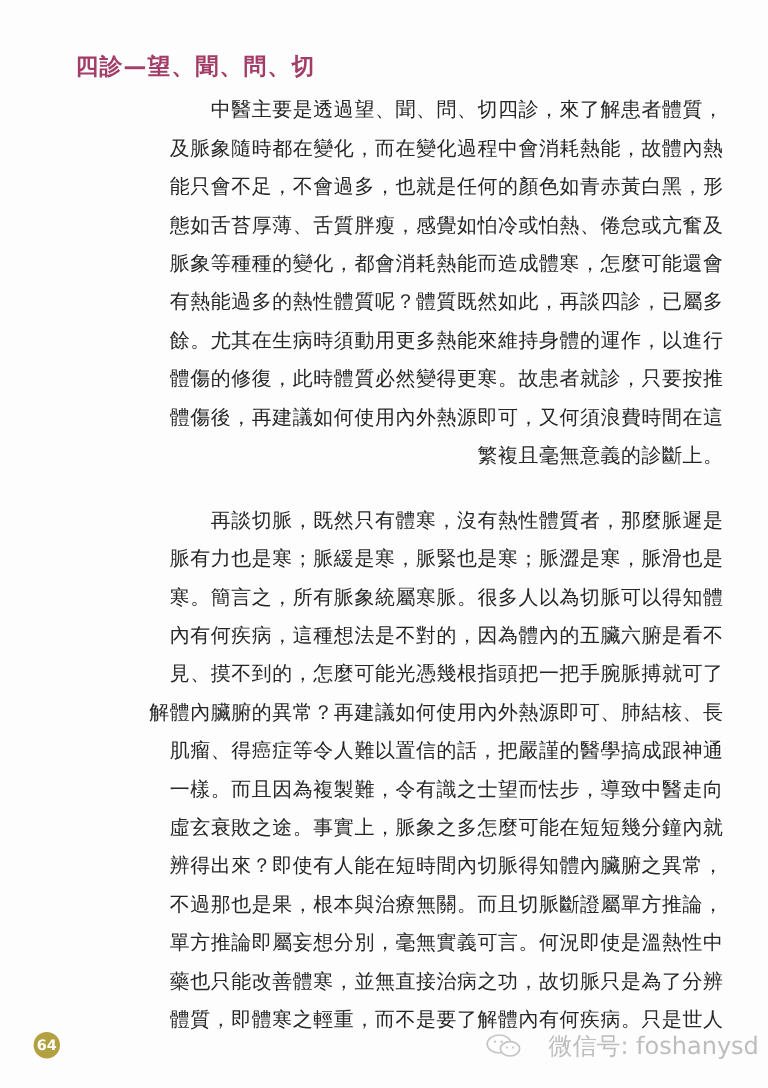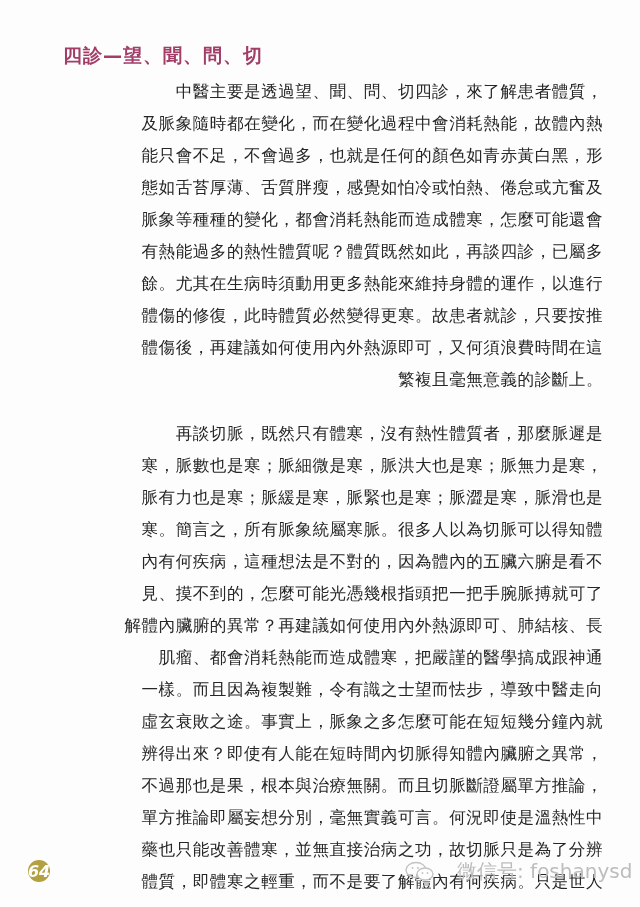--- a/index.html
+++ b/index.html
@@ -25,24 +25,23 @@
       letter-spacing: 0.5px;
     }
     .para { margin: 0; }
     .para.first { }
     .para.second { margin-top: 22px; }
     .line { display: block; white-space: nowrap; }
     .indent { padding-left: 34px; }
     .page-badge {
       position: absolute; left: 28px; top: 860px;
       width: 22px; height: 22px; border-radius: 50%;
-      background: #b3a040; color: #fff; font-size: 16px;
+      background: #b3a040; color: #fff; font-size: 12px;
       display: flex; align-items: center; justify-content: center;
       font-weight: bold;
-      font-style: italic;
     }
     .wx-mark {
       position: absolute; left: 405px; top: 858px;
       display: flex; align-items: center; gap: 22px;
       color: #bdbdbd; font-size: 20px;
     }
     .wx-icon { width: 30px; height: 22px; }
   </style>
 </head>
 <body>
@@ -58,27 +57,26 @@
       <span class="line">態如舌苔厚薄、舌質胖瘦，感覺如怕冷或怕熱、倦怠或亢奮及</span>
       <span class="line">脈象等種種的變化，都會消耗熱能而造成體寒，怎麼可能還會</span>
       <span class="line">有熱能過多的熱性體質呢？體質既然如此，再談四診，已屬多</span>
       <span class="line">餘。尤其在生病時須動用更多熱能來維持身體的運作，以進行</span>
       <span class="line">體傷的修復，此時體質必然變得更寒。故患者就診，只要按推</span>
       <span class="line">體傷後，再建議如何使用內外熱源即可，又何須浪費時間在這</span>
       <span class="line">繁複且毫無意義的診斷上。</span>
     </p>
     <p class="para second">
       <span class="line indent">再談切脈，既然只有體寒，沒有熱性體質者，那麼脈遲是</span>
-      <span class="line">寒，脈數也是寒；脈細微是寒，脈洪大也是寒；脈無力是寒，</span>
       <span class="line">脈有力也是寒；脈緩是寒，脈緊也是寒；脈澀是寒，脈滑也是</span>
       <span class="line">寒。簡言之，所有脈象統屬寒脈。很多人以為切脈可以得知體</span>
       <span class="line">內有何疾病，這種想法是不對的，因為體內的五臟六腑是看不</span>
       <span class="line">見、摸不到的，怎麼可能光憑幾根指頭把一把手腕脈搏就可了</span>
       <span class="line">解體內臟腑的異常？再建議如何使用內外熱源即可、肺結核、長</span>
-      <span class="line">肌瘤、都會消耗熱能而造成體寒，把嚴謹的醫學搞成跟神通</span>
+      <span class="line">肌瘤、得癌症等令人難以置信的話，把嚴謹的醫學搞成跟神通</span>
       <span class="line">一樣。而且因為複製難，令有識之士望而怯步，導致中醫走向</span>
       <span class="line">虛玄衰敗之途。事實上，脈象之多怎麼可能在短短幾分鐘內就</span>
       <span class="line">辨得出來？即使有人能在短時間內切脈得知體內臟腑之異常，</span>
       <span class="line">不過那也是果，根本與治療無關。而且切脈斷證屬單方推論，</span>
       <span class="line">單方推論即屬妄想分別，毫無實義可言。何況即使是溫熱性中</span>
       <span class="line">藥也只能改善體寒，並無直接治病之功，故切脈只是為了分辨</span>
       <span class="line">體質，即體寒之輕重，而不是要了解體內有何疾病。只是世人</span>
 
     </p>
   </div>

